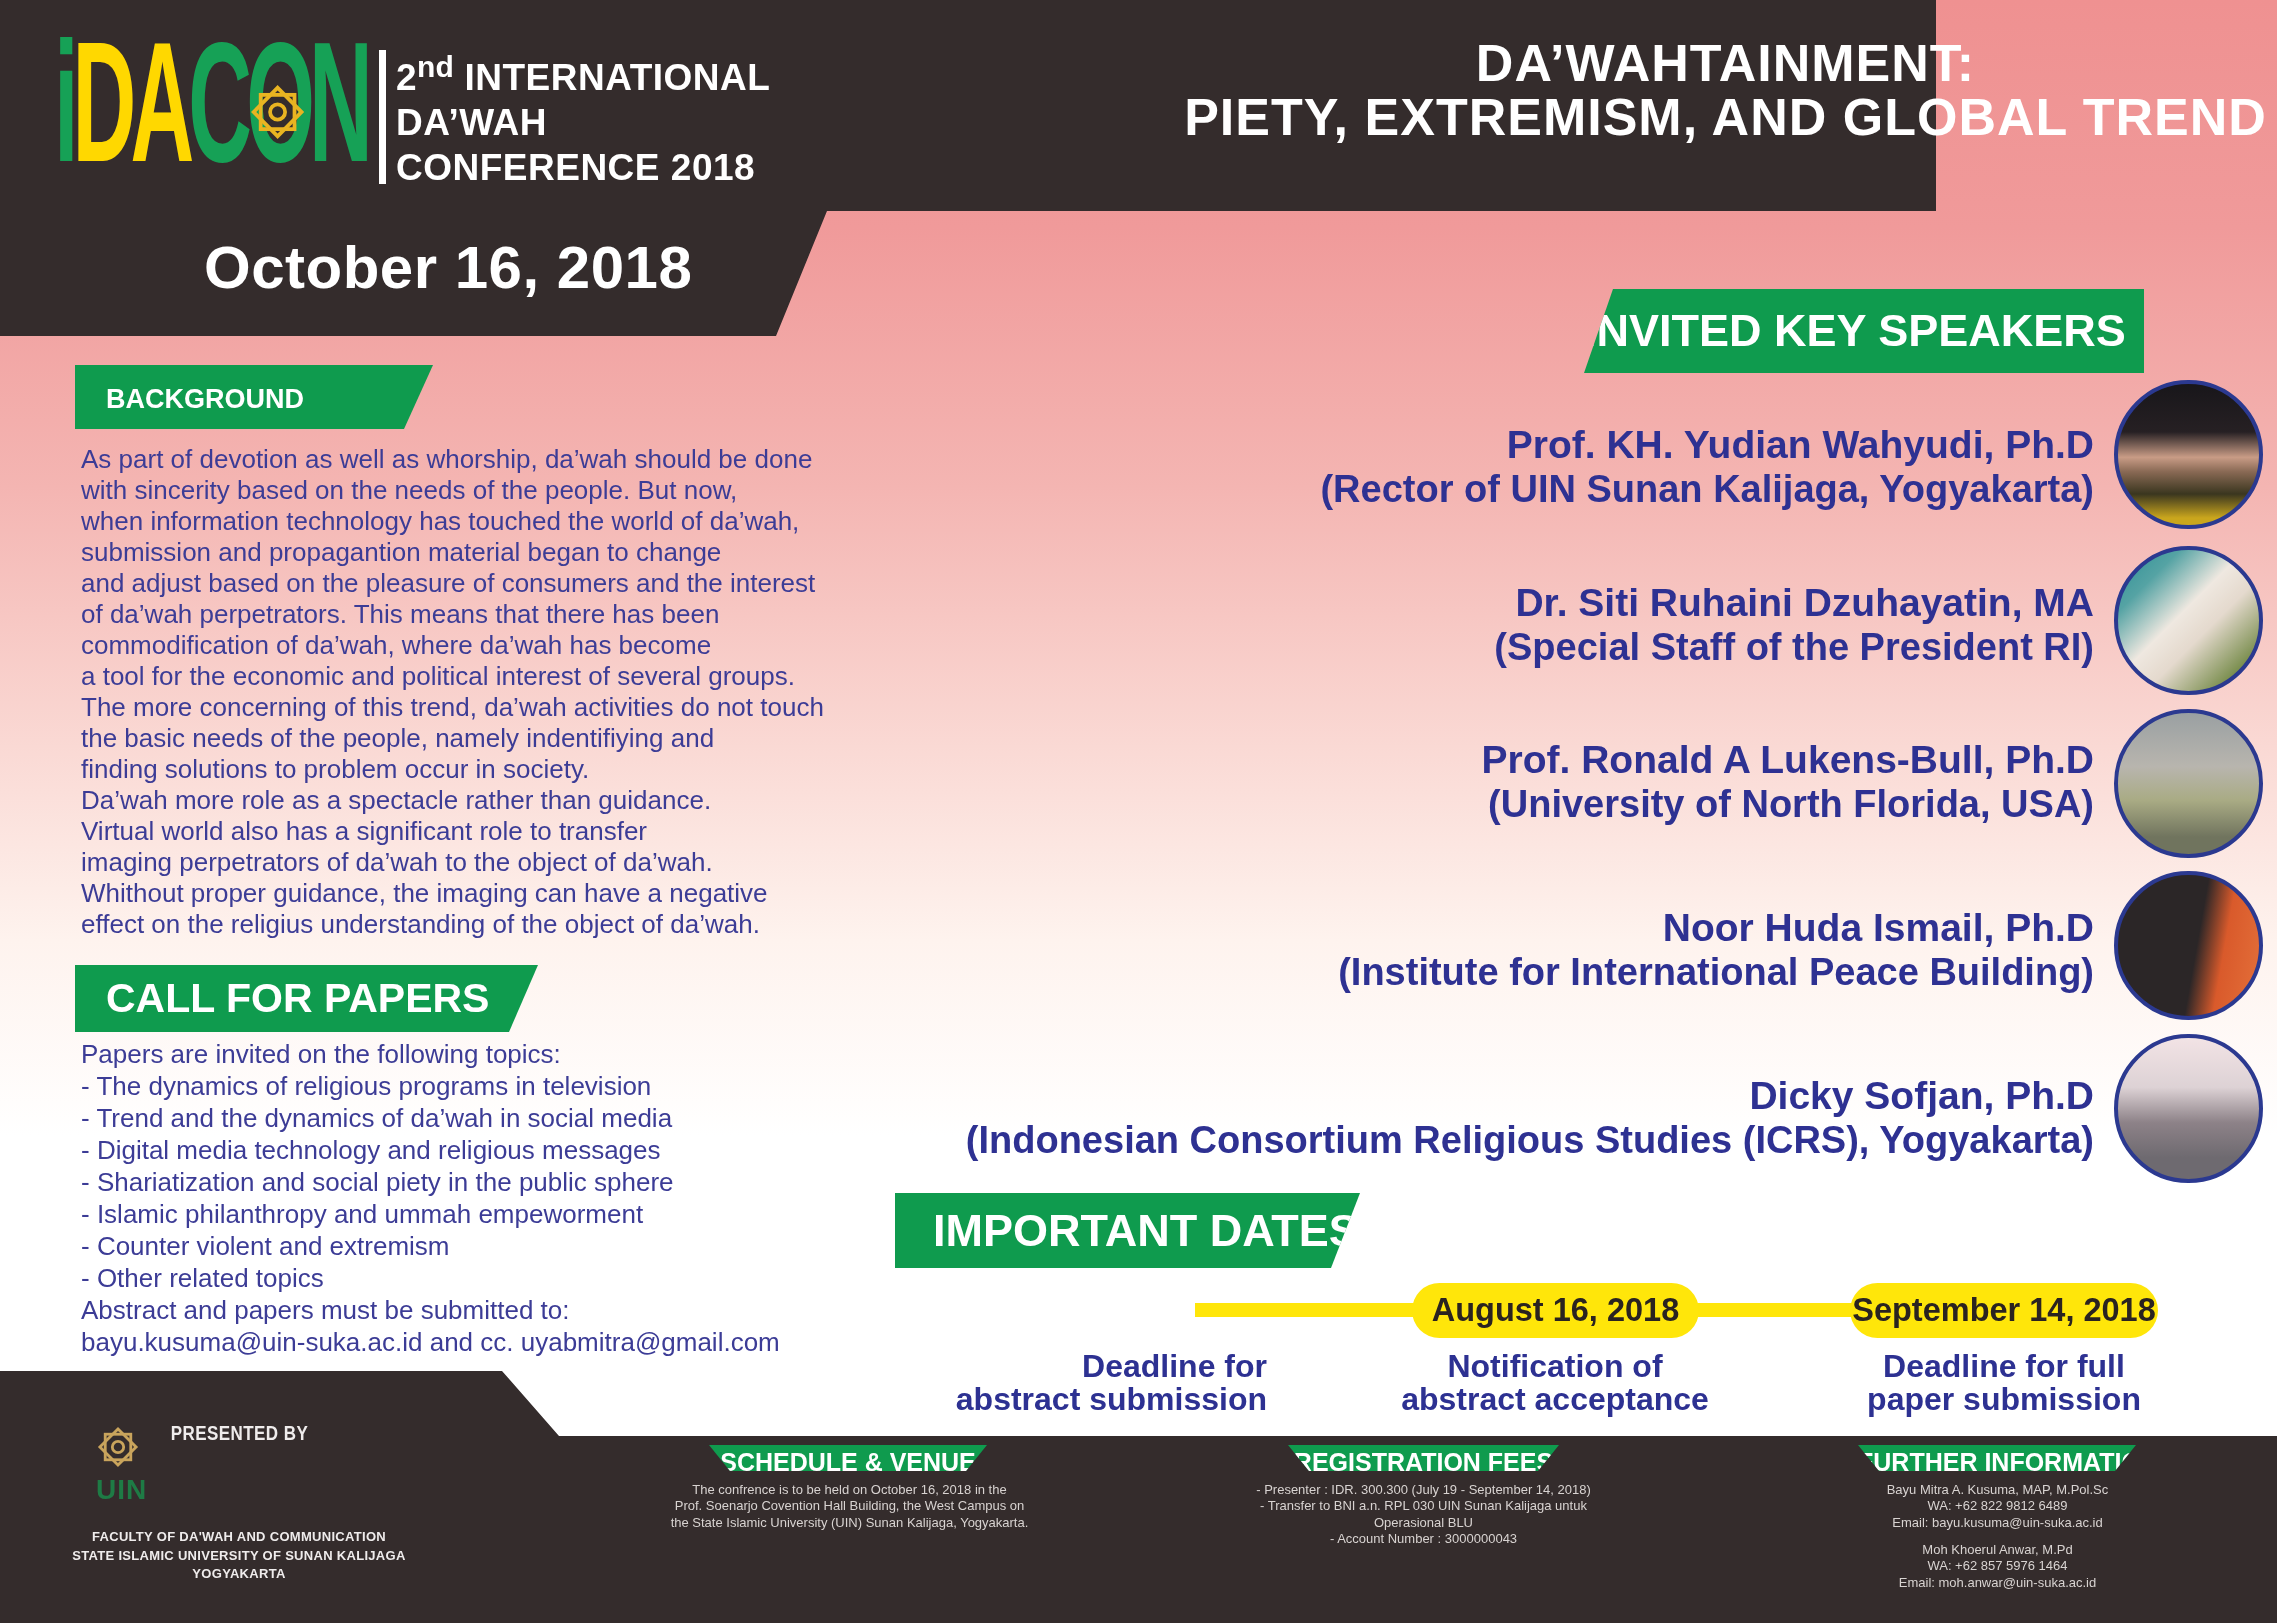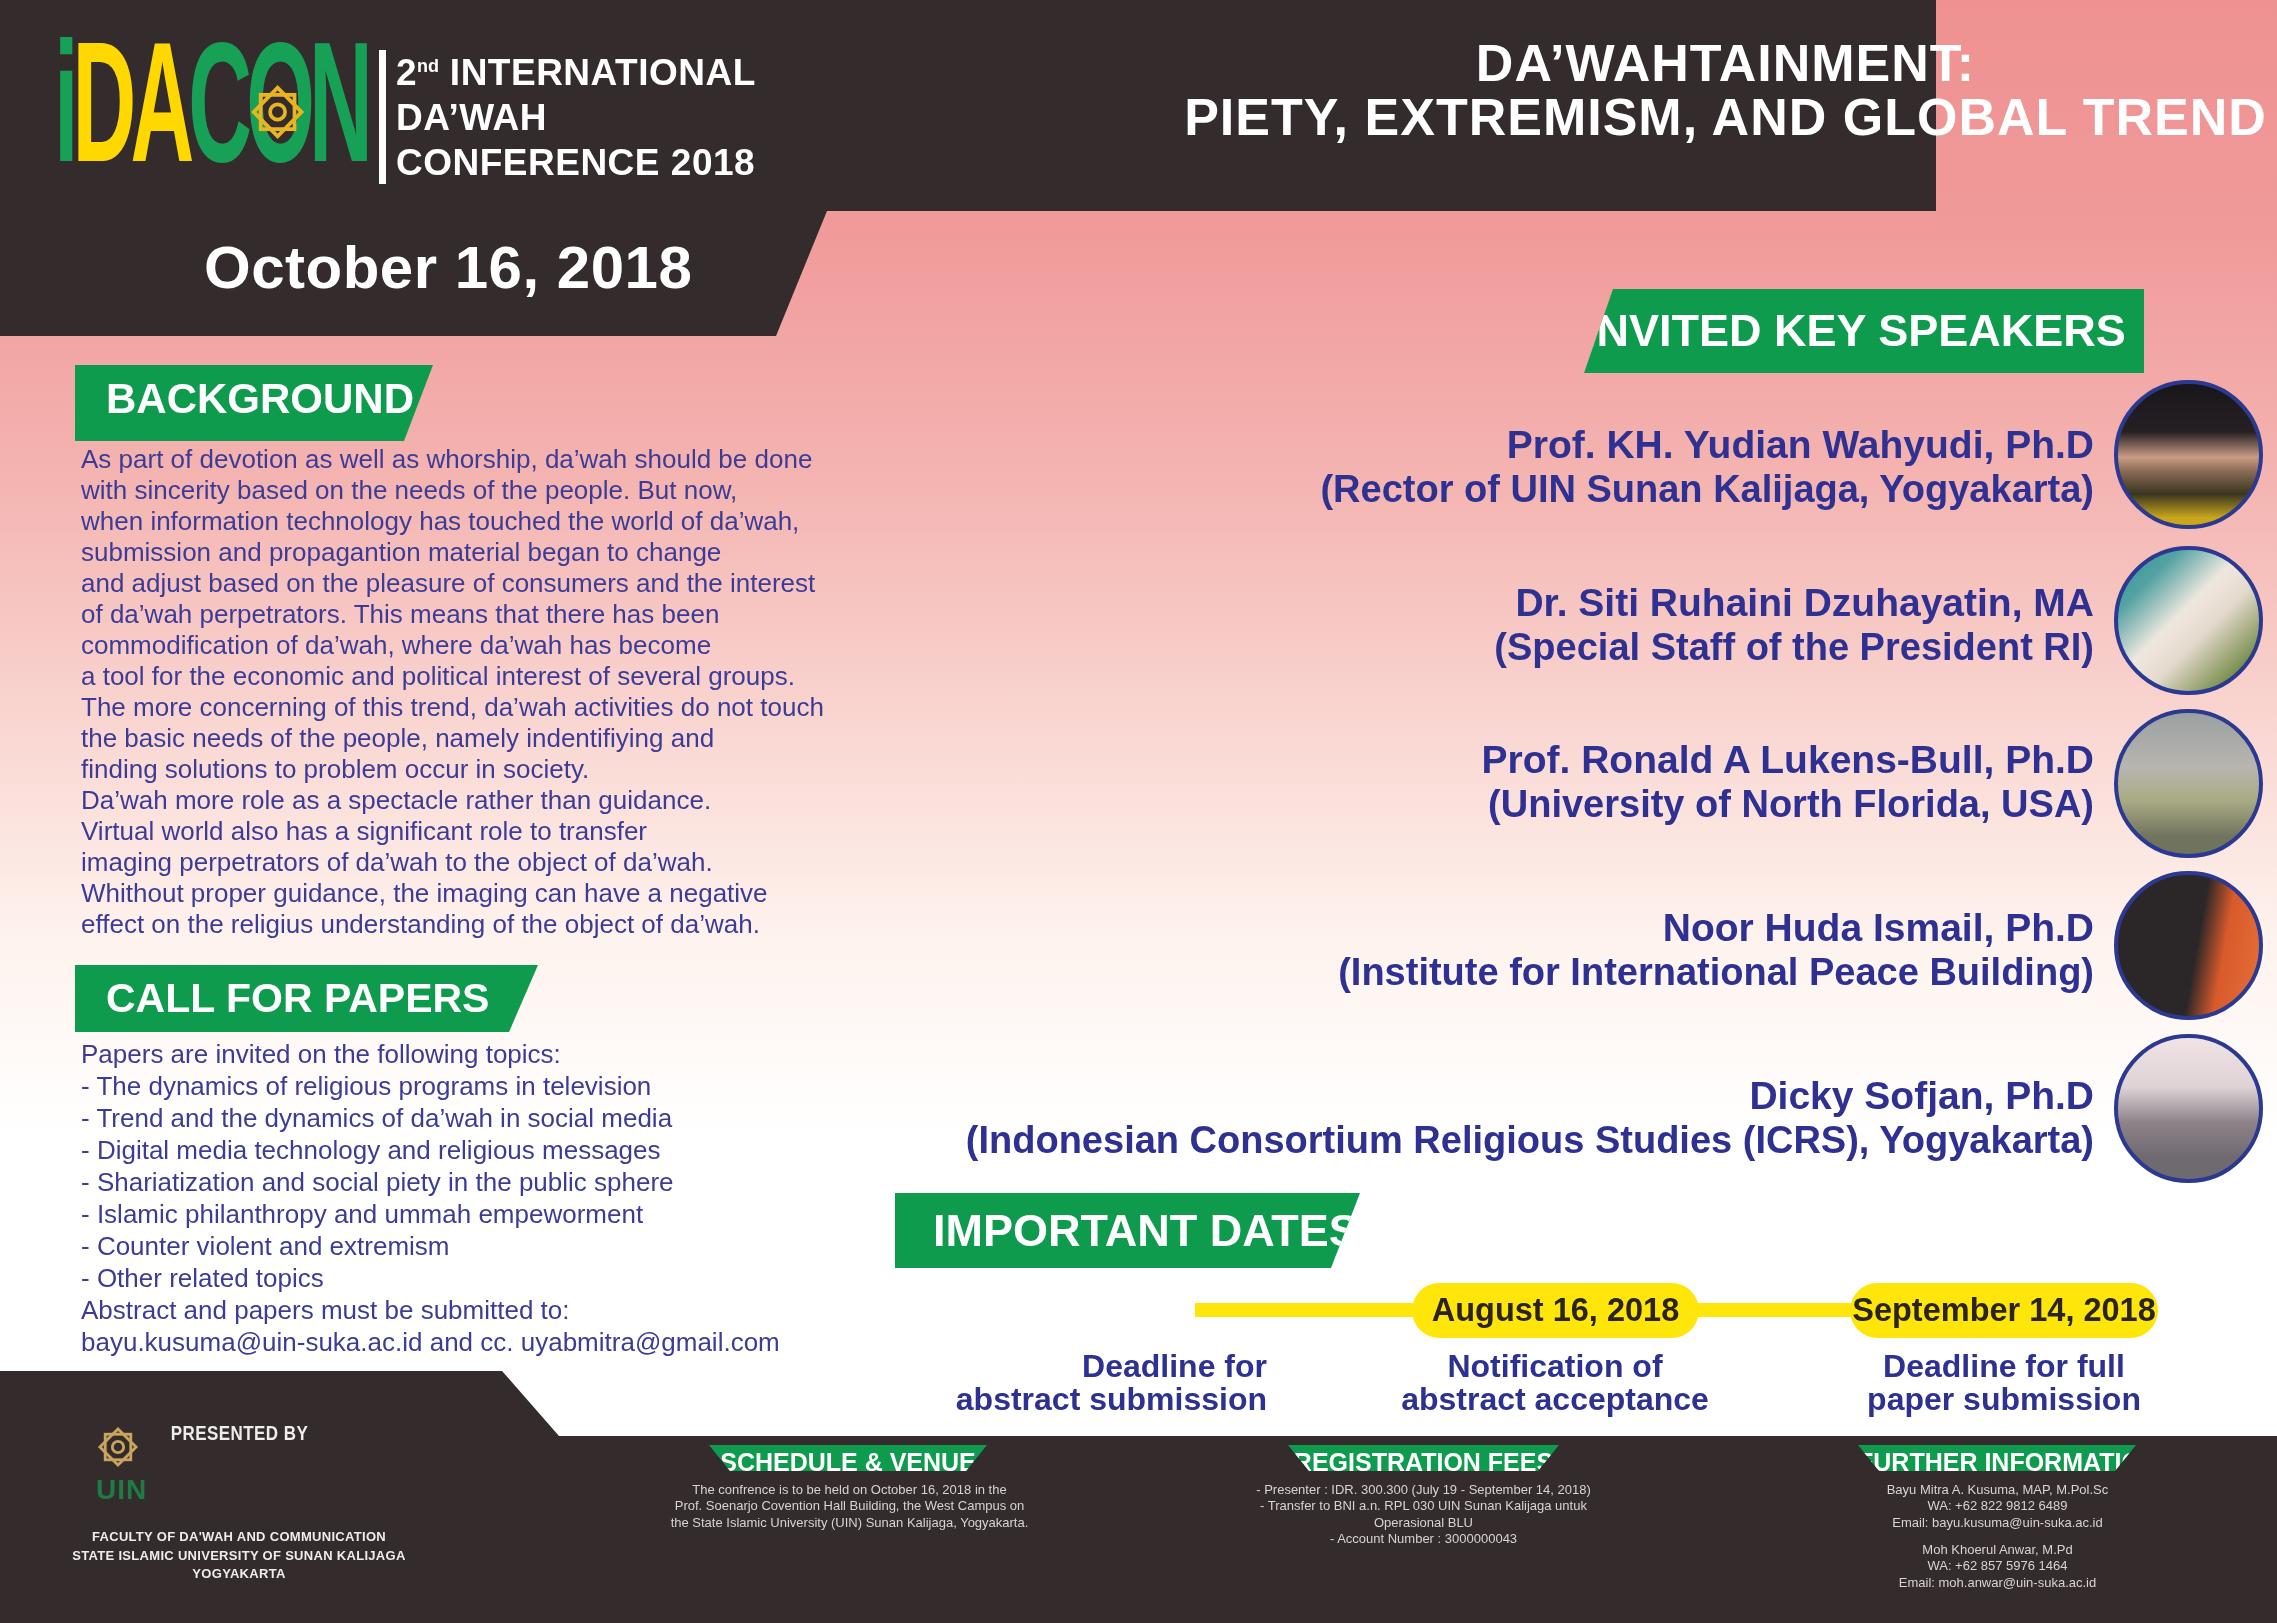--- a/index.html
+++ b/index.html
@@ -25,38 +25,38 @@
   }
   .lg-green{color:#16A156;}
   .lg-yellow{color:#FFD800;}
   .logo-o{position:relative;display:inline-block;}
   .logo-o svg{position:absolute;left:50%;top:56%;transform:translate(-50%,-50%) scaleX(1.9);}
   .logo-divider{position:absolute;left:379px;top:50px;width:6.7px;height:134px;background:#ffffff;}
   .conf-lines{
     position:absolute;left:396px;top:44px;color:#ffffff;font-weight:700;
     font-size:37px;line-height:45px;white-space:nowrap;letter-spacing:0.5px;
   }
-  .conf-sup{font-size:18px;vertical-align:13.4px;letter-spacing:0;}
+  .conf-sup{font-size:30px;vertical-align:13.4px;letter-spacing:0;}
   .event-date{
     position:absolute;left:204px;top:233px;color:#ffffff;
     font-size:60px;font-weight:700;letter-spacing:0.5px;white-space:nowrap;
   }
   .main-title{
     position:absolute;left:1176px;top:36px;width:1099px;
     text-align:center;color:#ffffff;font-weight:700;
     font-size:52px;line-height:54px;letter-spacing:1px;
   }
 
   
   .banner{position:absolute;background:#0F9B4E;color:#fff;font-weight:700;white-space:nowrap;}
   .banner-right{clip-path:polygon(0 0,100% 0,calc(100% - 29px) 100%,0 100%);}
   .banner-left{clip-path:polygon(29px 0,100% 0,100% 100%,0 100%);}
   .banner-trap{clip-path:polygon(0 0,100% 0,calc(100% - 21px) 100%,21px 100%);}
 
-  .bg-banner{left:75px;top:365px;width:327px;height:76px;font-size:42px;line-height:68px;padding-left:31px;}
+  .bg-banner{left:75px;top:365px;width:327px;height:64px;font-size:27px;line-height:68px;padding-left:31px;}
   .cfp-banner{left:75px;top:965px;width:432px;height:67px;font-size:41px;line-height:67px;padding-left:31px;}
   .spk-banner{left:1584px;top:289px;width:560px;height:84px;font-size:45px;line-height:84px;text-align:right;padding-right:36px;box-sizing:border-box;}
   .dates-banner{left:895px;top:1193px;width:465px;height:75px;font-size:45px;line-height:75px;padding-left:38px;box-sizing:border-box;}
 
   
   .bg-body{
     position:absolute;left:81px;top:444px;width:937px;
     color:#3C3C96;font-size:26px;line-height:31px;font-weight:400;
   }
   .cfp-body{position:absolute;left:81px;top:1038px;width:956px;color:#3C3C96;font-size:26px;line-height:32px;}

